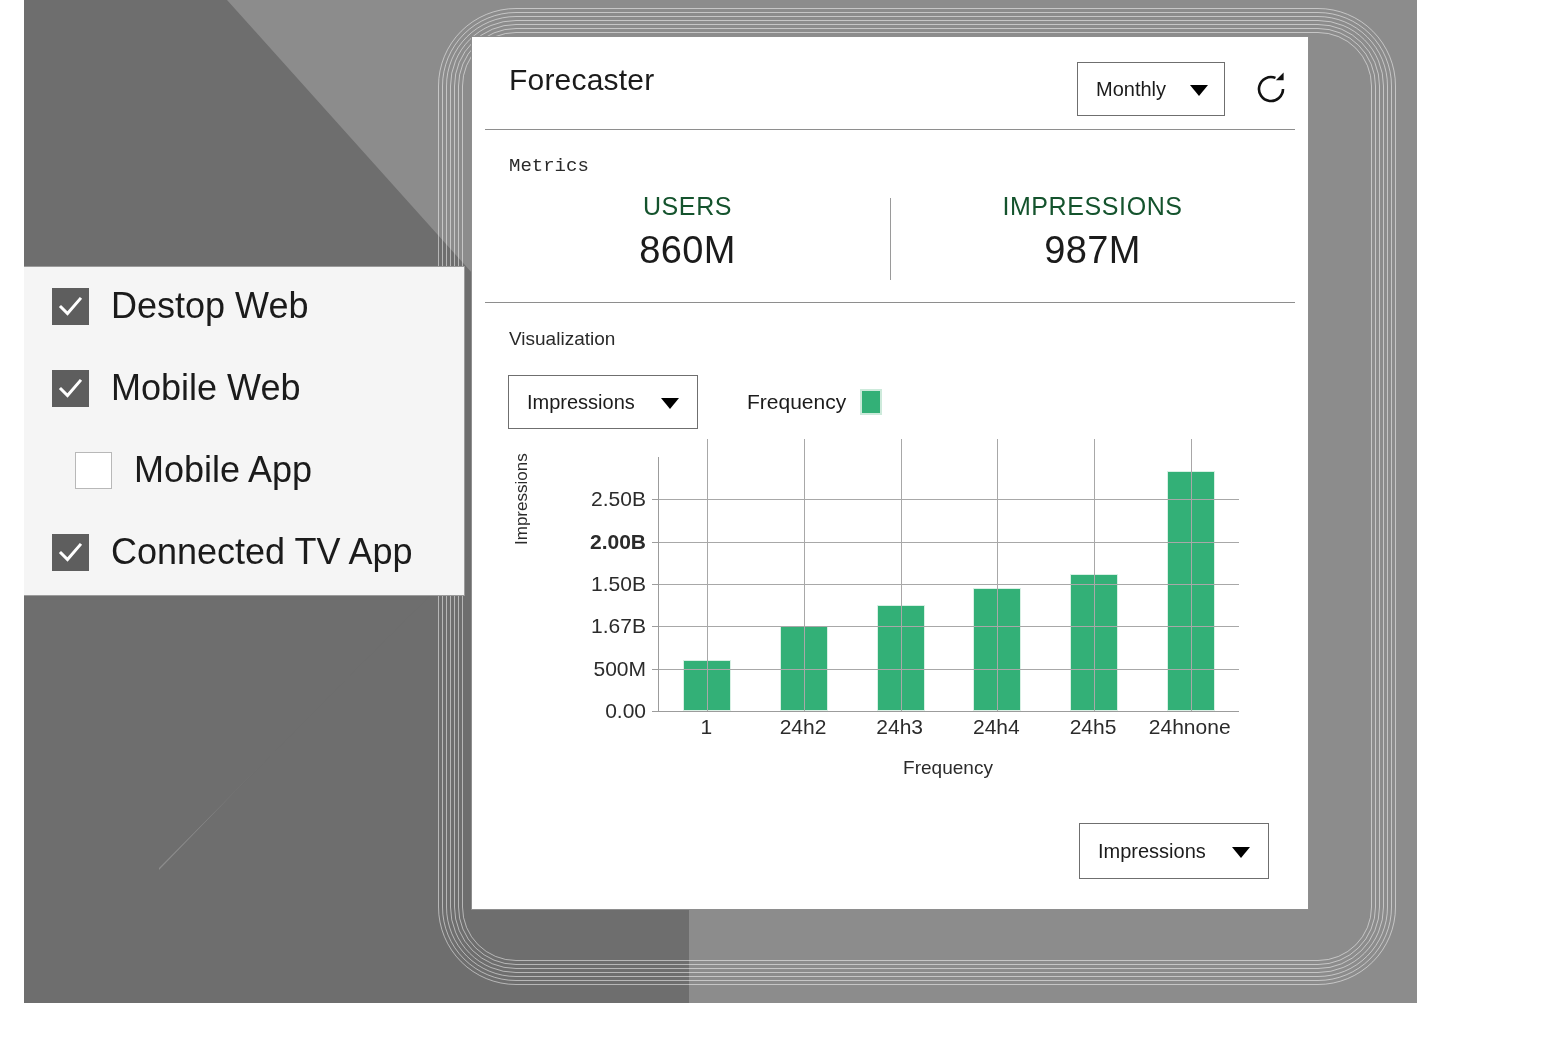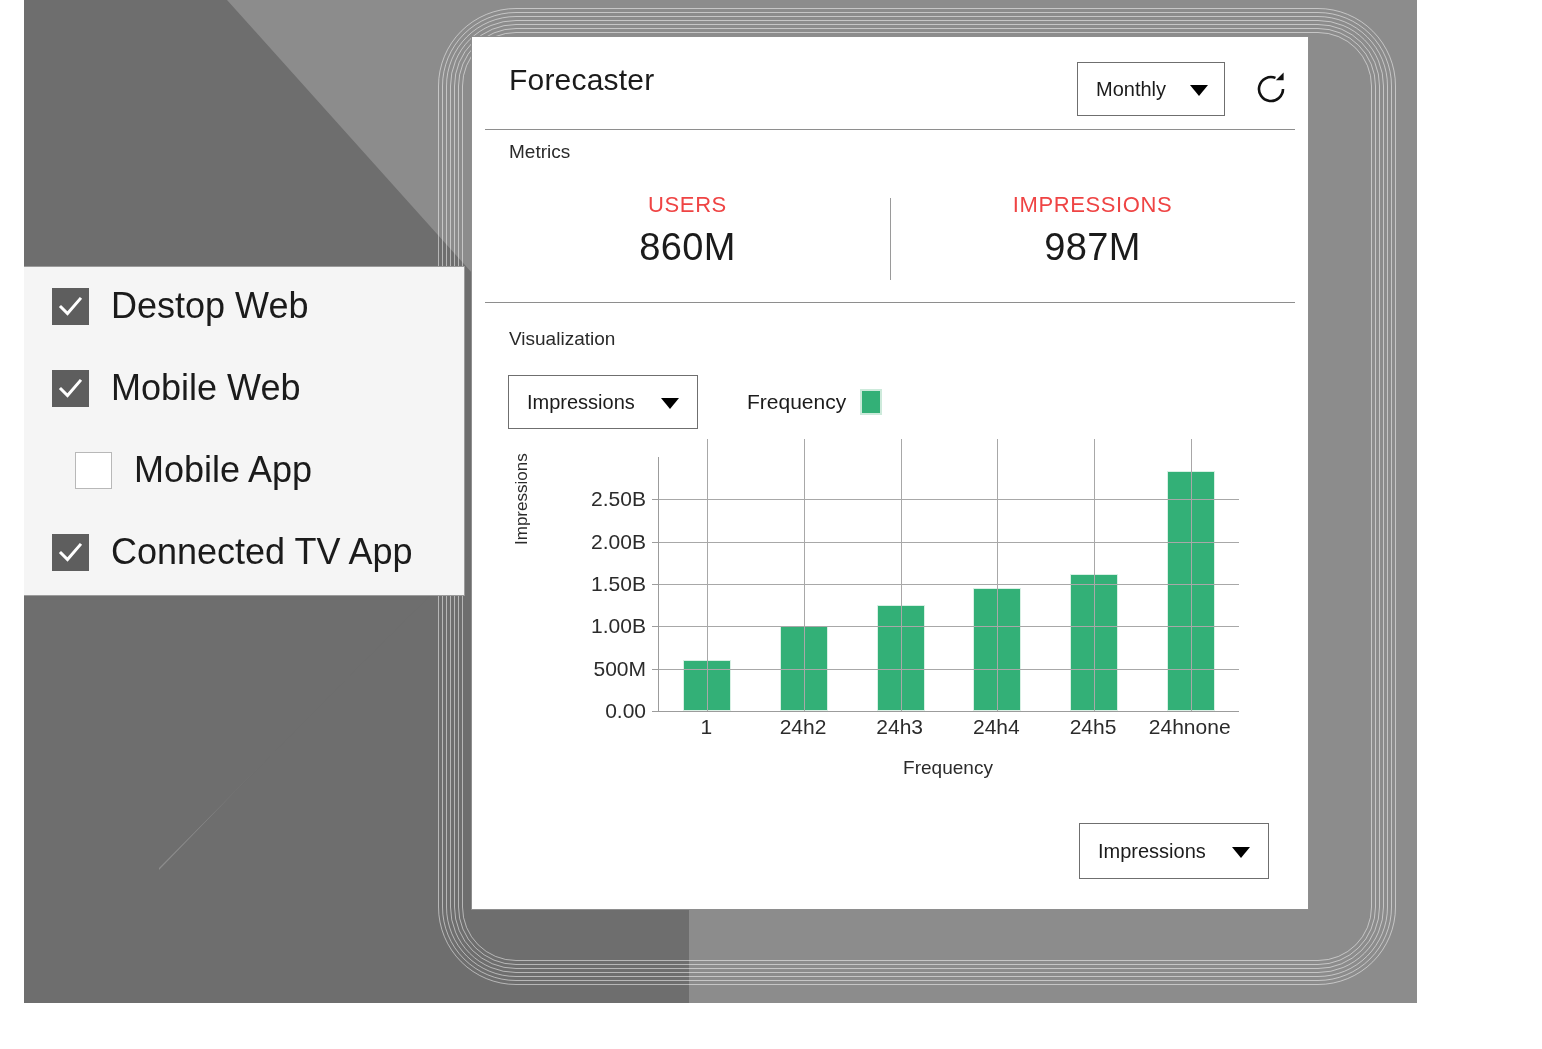--- a/index.html
+++ b/index.html
@@ -128,21 +128,21 @@
     height: 1px;
     background: #8e8e8e;
   }
 
   
   .section-label {
     position: absolute;
     font-size: 19px;
     color: #2a2a2a;
   }
-  .metrics-label { left: 37px; top: 104px; }
+  .metrics-label { left: 37px; top: 118px; font-family: Liberation Mono, monospace; }
 
   .metrics-row {
     position: absolute;
     left: 13px;
     top: 155px;
     width: 810px;
     height: 100px;
     display: flex;
   }
   .metric {
@@ -153,22 +153,22 @@
   .metric + .metric::before {
     content: "";
     position: absolute;
     left: 0;
     top: 6px;
     width: 1px;
     height: 82px;
     background: #9a9a9a;
   }
   .metric-name {
-    font-size: 22px;
-    color: #ef4444;
+    font-size: 25px;
+    color: #14532d;
     letter-spacing: 0.6px;
     margin-top: 0px;
   }
   .metric-value {
     font-size: 38px;
     color: #1b1b1b;
     margin-top: 8px;
     letter-spacing: 0.3px;
   }
   .metrics-rule {
@@ -461,23 +461,23 @@
     <div class="legend">
       <span class="legend-text">Frequency</span>
       <span class="legend-swatch" id="legend-swatch" style="background: rgb(51, 176, 119);"></span>
     </div>
 
     <div class="chart">
       <div class="y-axis-title">Impressions</div>
       <div class="y-ticks" id="y-ticks">
           <div class="y-tick" style="top: 254px;">0.00</div>
           <div class="y-tick" style="top: 211.667px;">500M</div>
-          <div class="y-tick" style="top: 169.333px;">1.00B</div>
+          <div class="y-tick" style="top: 169.333px;">1.67B</div>
           <div class="y-tick" style="top: 127px;">1.50B</div>
-          <div class="y-tick" style="top: 84.6667px;">2.00B</div>
+          <div class="y-tick" style="top: 84.6667px; font-weight: bold;">2.00B</div>
           <div class="y-tick" style="top: 42.3333px;">2.50B</div>
         </div>
       <div class="plot" id="plot">
         <div class="bars" id="bars">
             <div class="bar-slot">
               <div class="bar" title="1: 600M" style="height: 50.8px; background: rgb(51, 176, 119);"></div>
             </div>
             <div class="bar-slot">
               <div class="bar" title="24h2: 1.00B" style="height: 84.6667px; background: rgb(51, 176, 119);"></div>
             </div>

